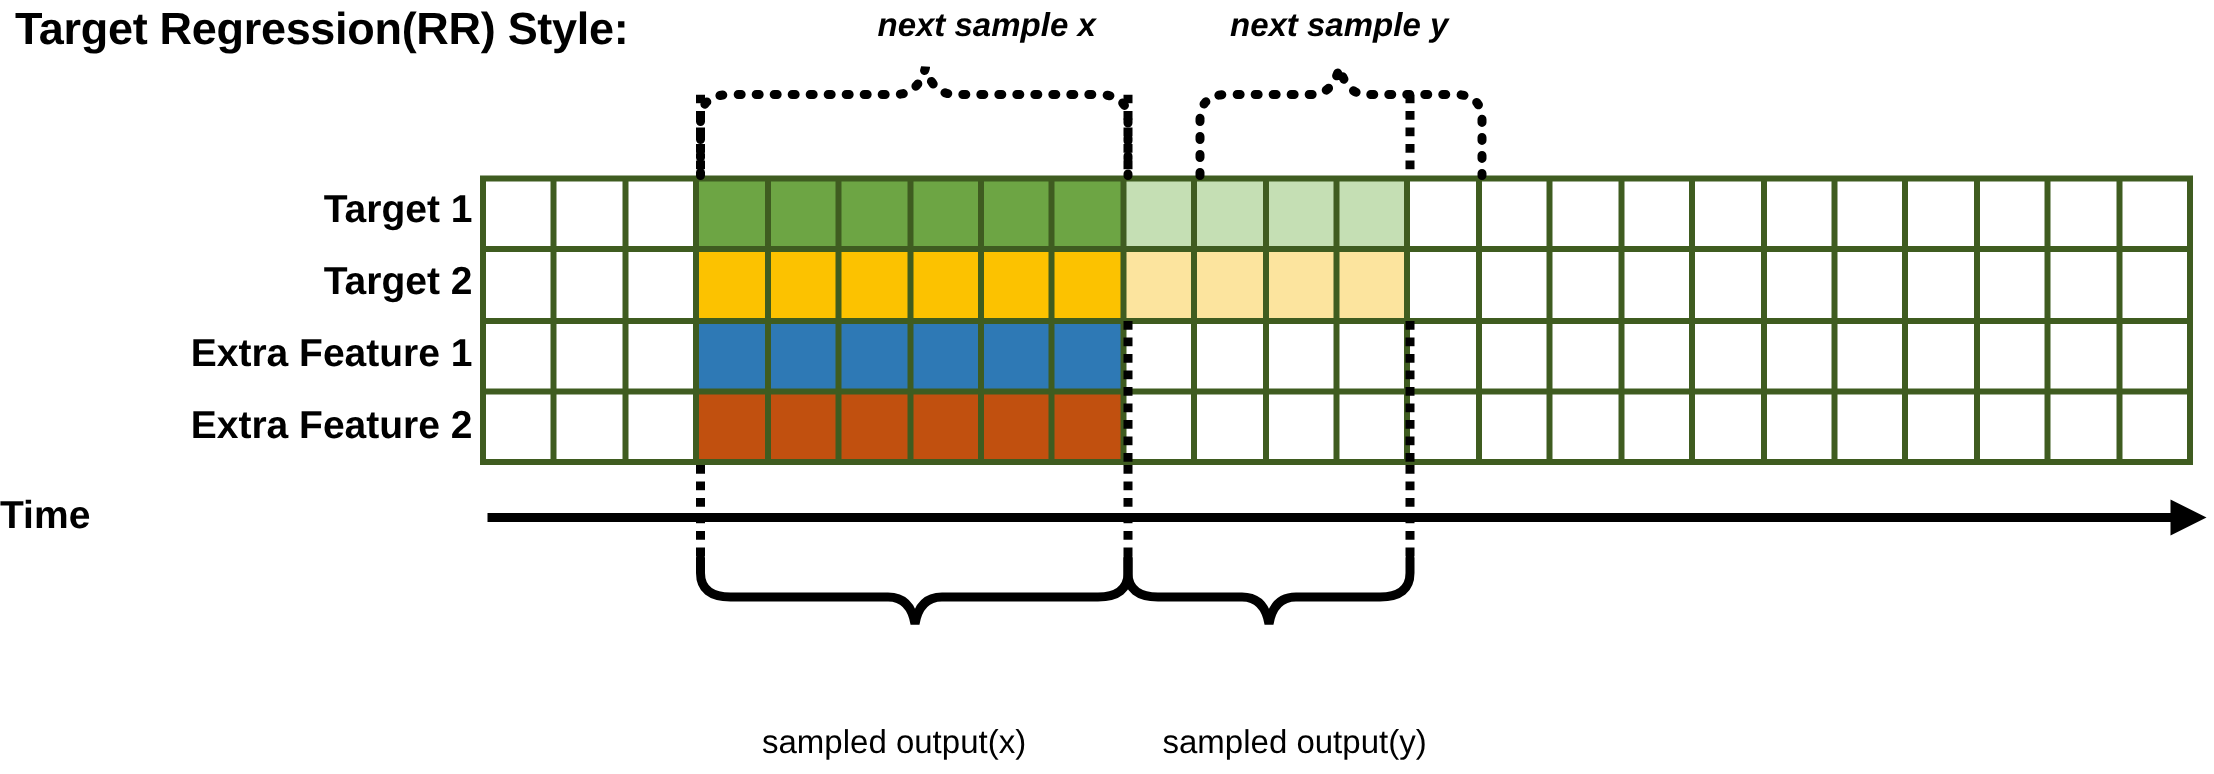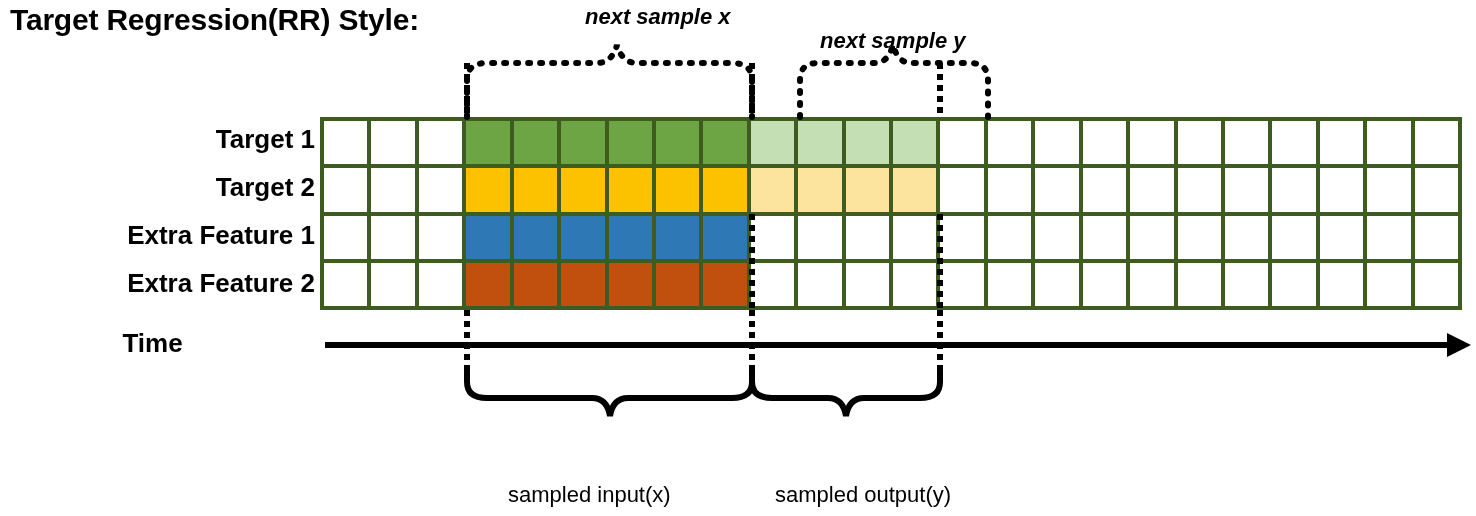--- a/index.html
+++ b/index.html
@@ -15,21 +15,21 @@
 
   
   #grid{position:absolute;left:320px;top:117px;width:1142px;height:193px;
         background:#3f5c20;display:grid;
         grid-template-columns:repeat(24,1fr);
         grid-template-rows:repeat(4,1fr);
         gap:4px;padding:4px;box-sizing:border-box;}
   .cell{background:#ffffff;}
 
   
-  #timelabel{position:absolute;left:0px;top:328px;width:305px;text-align:center;
+  #timelabel{position:absolute;left:0px;top:328px;width:305px;text-align:left;
              font-size:26px;font-weight:700;}
   #timeaxis{position:absolute;left:325px;top:342px;width:1130px;height:6px;
             background:#000;}
   #timearrow{position:absolute;left:1447px;top:333px;width:0;height:0;
              border-top:12px solid transparent;border-bottom:12px solid transparent;
              border-left:24px solid #000;}
 
   
   .vdot{position:absolute;width:6px;
         background-image:linear-gradient(#000 55%,rgba(0,0,0,0) 0%);
@@ -173,33 +173,33 @@
 <svg id="topbraces" viewBox="0 0 1476 130" xmlns="http://www.w3.org/2000/svg">
 
   <path d="M467,117 L467,80 Q467,63 487,63 L597,63 Q612,63 617,45
            Q622,63 637,63 L732,63 Q752,63 752,80 L752,117" fill="none" stroke="#000" stroke-width="6" stroke-linecap="round" stroke-dasharray="2 10"></path>
 
   <path d="M800,117 L800,80 Q800,63 818,63 L875,63 Q888,63 893,45
            Q898,63 911,63 L970,63 Q988,63 988,80 L988,117" fill="none" stroke="#000" stroke-width="6" stroke-linecap="round" stroke-dasharray="2 10"></path>
 </svg>
 
 <div class="toplabel" style="left:585px;top:4px;">next sample x</div>
-<div class="toplabel" style="left:820px;top:4px;margin-top:24px;">next sample y</div>
+<div class="toplabel" style="left:820px;top:4px;">next sample y</div>
 
 <svg id="botbraces" viewBox="0 0 1476 80" xmlns="http://www.w3.org/2000/svg">
 
   <path d="M467,22 L467,32 Q467,48 487,48 L592,48 Q607,48 610,66
            Q613,48 628,48 L732,48 Q752,48 752,32 L752,22" fill="none" stroke="#000" stroke-width="6" stroke-linecap="round"></path>
 
   <path d="M752,22 L752,32 Q752,48 772,48 L828,48 Q843,48 846,66
            Q849,48 864,48 L920,48 Q940,48 940,32 L940,22" fill="none" stroke="#000" stroke-width="6" stroke-linecap="round"></path>
 </svg>
 
 <div class="note" style="left:508px;">
-  <div>sampled input(x)</div>
+  <div>sampled output(x)</div>
   
   
 </div>
 
 <div class="note" style="left:775px;">
   <div>sampled output(y)</div>
   
   
 </div>
 

